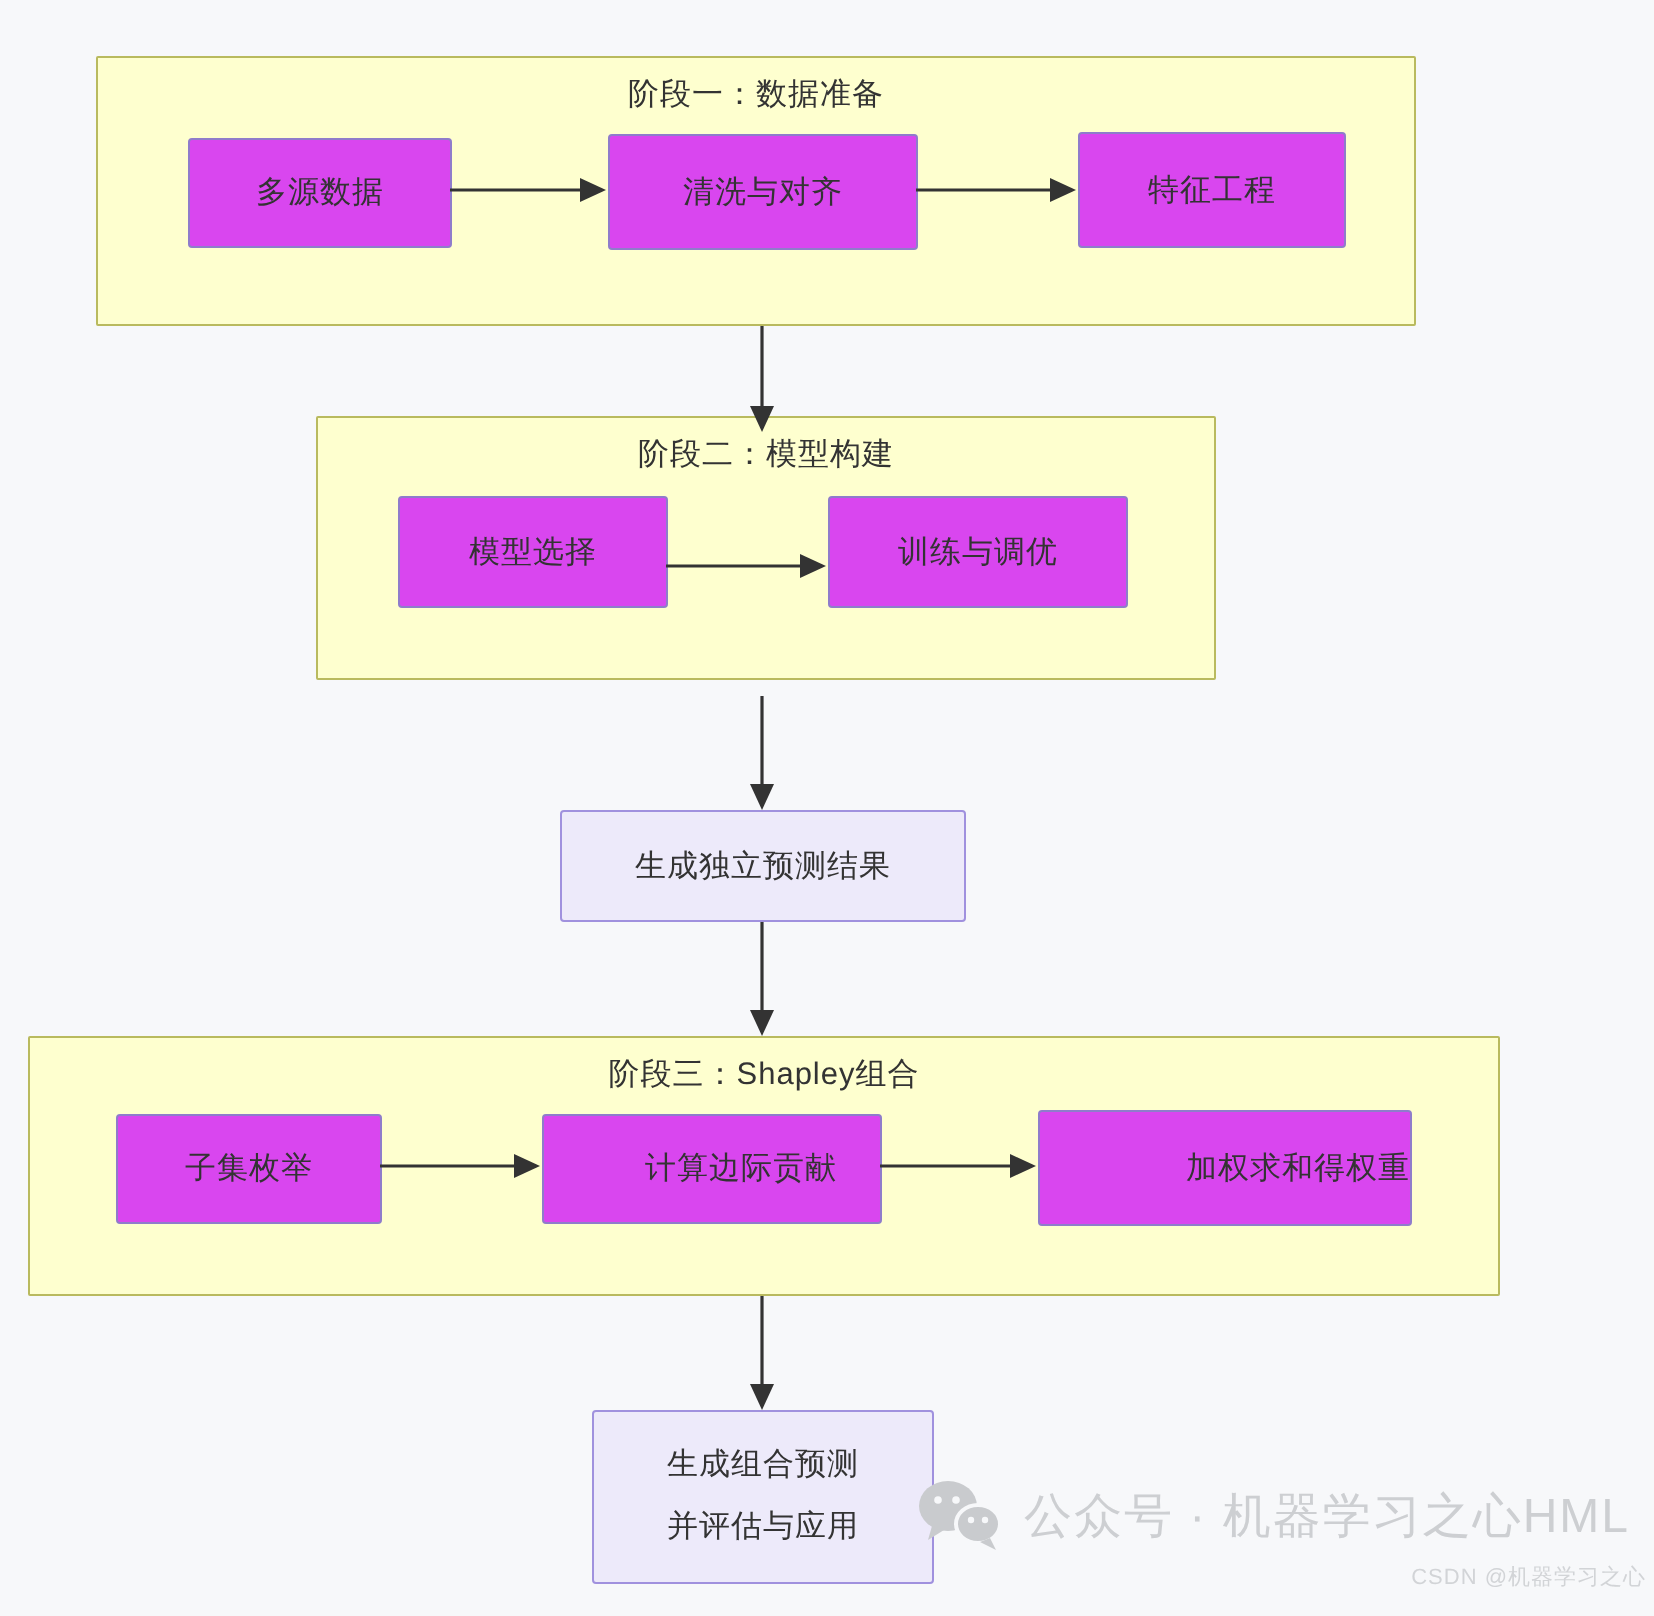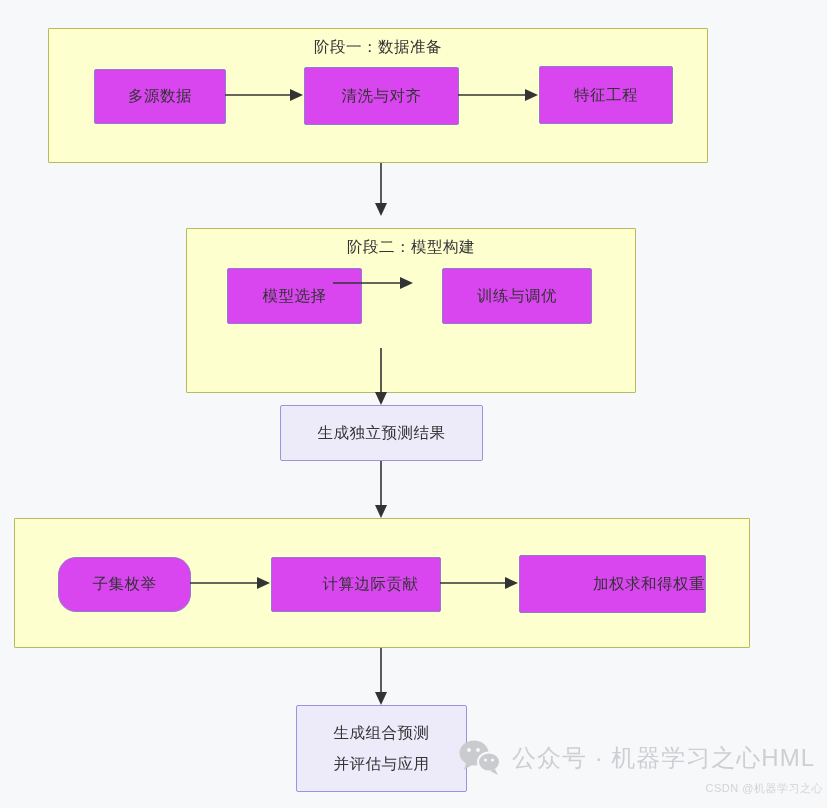--- a/index.html
+++ b/index.html
@@ -87,36 +87,37 @@
       <span>多源数据</span>
     </div>
     <div class="node" style="left:255px; top:38px; width:155px; height:58px;">
       <span>清洗与对齐</span>
     </div>
     <div class="node" style="left:490px; top:37px; width:134px; height:58px;">
       <span>特征工程</span>
     </div>
   </div>
 
-  <div class="stage" style="left:158px; top:228px; width:450px; height:165px;margin-left:28px;">
+  <div class="stage" style="left:158px; top:208px; width:450px; height:132px;">
     <div class="stage-title">阶段二：模型构建</div>
     <div class="node" style="left:40px; top:39px; width:135px; height:56px;">
       <span>模型选择</span>
     </div>
     <div class="node" style="left:255px; top:39px; width:150px; height:56px;">
       <span>训练与调优</span>
     </div>
   </div>
 
   <div class="node light" style="left:280px; top:405px; width:203px; height:56px;">
     <span>生成独立预测结果</span>
   </div>
 
   <div class="stage" style="left:14px; top:518px; width:736px; height:130px;">
-    <div class="node" style="left:43px; top:38px; width:133px; height:55px;border-radius:18px;">
+    <div class="stage-title">阶段三：Shapley组合</div>
+    <div class="node" style="left:43px; top:38px; width:133px; height:55px;">
       <span>子集枚举</span>
     </div>
     <div class="node" style="left:256px; top:38px; width:170px; height:55px;padding-left:29px;">
       <span>计算边际贡献</span>
     </div>
     <div class="node" style="left:504px; top:36px; width:187px; height:58px;justify-content:flex-end;">
       <span>加权求和得权重</span>
     </div>
   </div>
 

